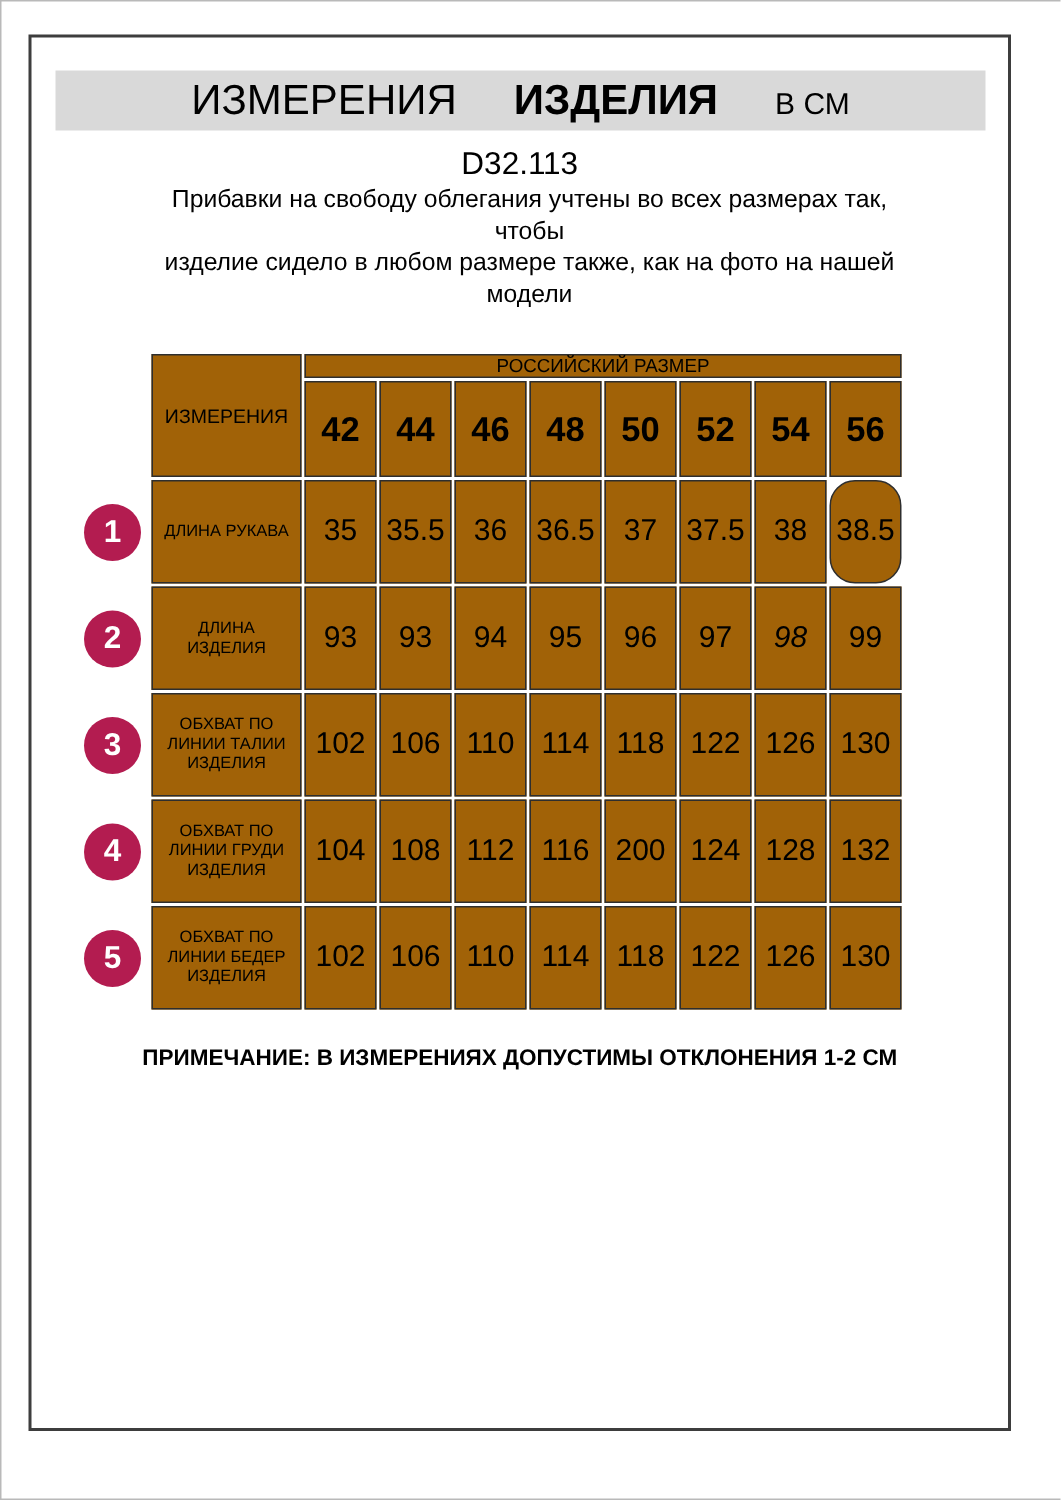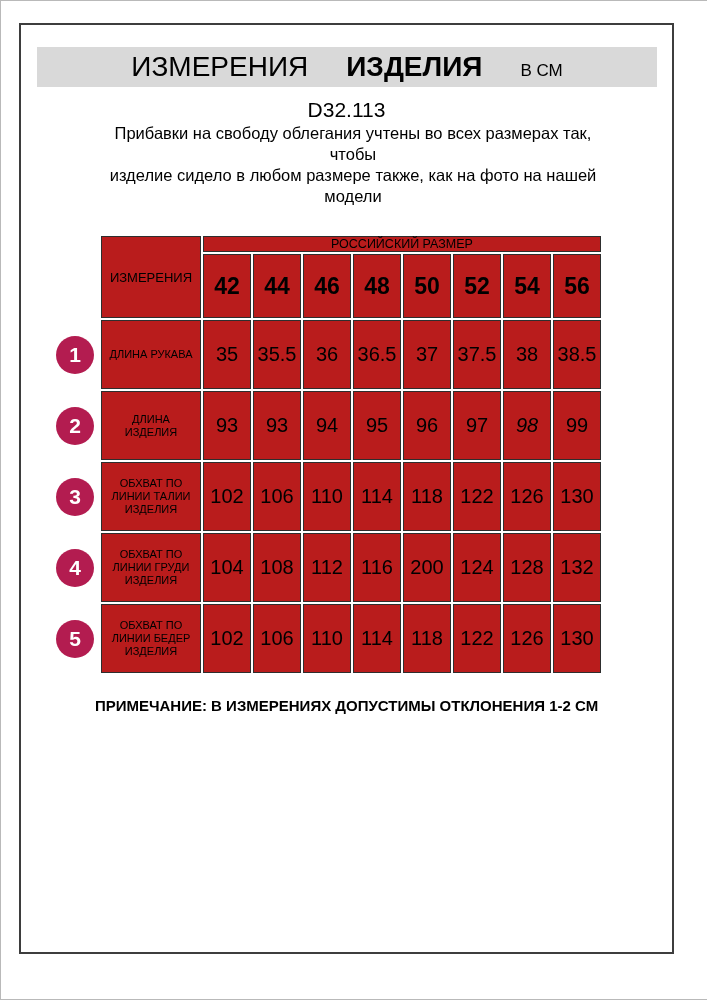--- a/index.html
+++ b/index.html
@@ -12,38 +12,38 @@
     position:absolute; left:19px; top:23px; width:655px; height:931px;
     border:2px solid #3d3d3d; box-sizing:border-box;
   }
   .title-bar {
     position:absolute; left:37px; top:47px; width:620px; height:40px;
     display:flex; justify-content:center; align-items:baseline; gap:38px;
   }
   .title-bar span { line-height:40px; white-space:nowrap; }
   .title-regular { font-size:28px; }
   .title-bold    { font-size:28px; font-weight:bold; }
-  .title-unit    { font-size:17px; }
+  .title-unit    { font-size:20px; }
   .model-code {
     position:absolute; left:19px; top:98px; width:655px;
     text-align:center; font-size:21px;
   }
   .description {
     position:absolute; left:93px; top:123px; width:520px;
     text-align:center; font-size:16.5px; line-height:21px; white-space:pre-line;
   }
   .size-table {
     position:absolute; left:51px; top:236px;
     display:grid;
     grid-template-columns:48px 100px repeat(8,48px);
     grid-template-rows:16px 64px repeat(5,69px);
     gap:2px;
   }
   .cell {
-    border:1.5px solid #2e2e2e; background:#b91c1c; box-sizing:border-box;
+    border:1.5px solid #2e2e2e; background:#a16207; box-sizing:border-box;
     display:flex; align-items:center; justify-content:center; text-align:center;
   }
   .corner   { font-size:13px; }
   .group    { font-size:12.5px; line-height:13px; }
   .sizehead { font-size:23px; font-weight:bold; }
   .rowlabel { font-size:11px; line-height:13px; padding:0 4px; }
   .val      { font-size:20px; }
   .circle-wrap { display:flex; align-items:center; justify-content:center; }
   .circle {
     width:38px; height:38px; border-radius:50%;
@@ -89,21 +89,21 @@
         <div class="circle">1</div>
       </div>
       <div class="cell rowlabel" style="grid-area: 3 / 2;">ДЛИНА РУКАВА</div>
       <div class="cell val" style="grid-area: 3 / 3;">35</div>
       <div class="cell val" style="grid-area: 3 / 4;">35.5</div>
       <div class="cell val" style="grid-area: 3 / 5;">36</div>
       <div class="cell val" style="grid-area: 3 / 6;">36.5</div>
       <div class="cell val" style="grid-area: 3 / 7;">37</div>
       <div class="cell val" style="grid-area: 3 / 8;">37.5</div>
       <div class="cell val" style="grid-area: 3 / 9;">38</div>
-      <div class="cell val" style="grid-area: 3 / 10;">38.5</div>
+      <div class="cell val" style="grid-area: 3 / 10; border-radius: 17px;">38.5</div>
       <div class="circle-wrap" style="grid-area: 4 / 1;">
         <div class="circle">2</div>
       </div>
       <div class="cell rowlabel" style="grid-area: 4 / 2; text-align: center;">ДЛИНА ИЗДЕЛИЯ</div>
       <div class="cell val" style="grid-area: 4 / 3;">93</div>
       <div class="cell val" style="grid-area: 4 / 4;">93</div>
       <div class="cell val" style="grid-area: 4 / 5;">94</div>
       <div class="cell val" style="grid-area: 4 / 6;">95</div>
       <div class="cell val" style="grid-area: 4 / 7;">96</div>
       <div class="cell val" style="grid-area: 4 / 8;">97</div>

